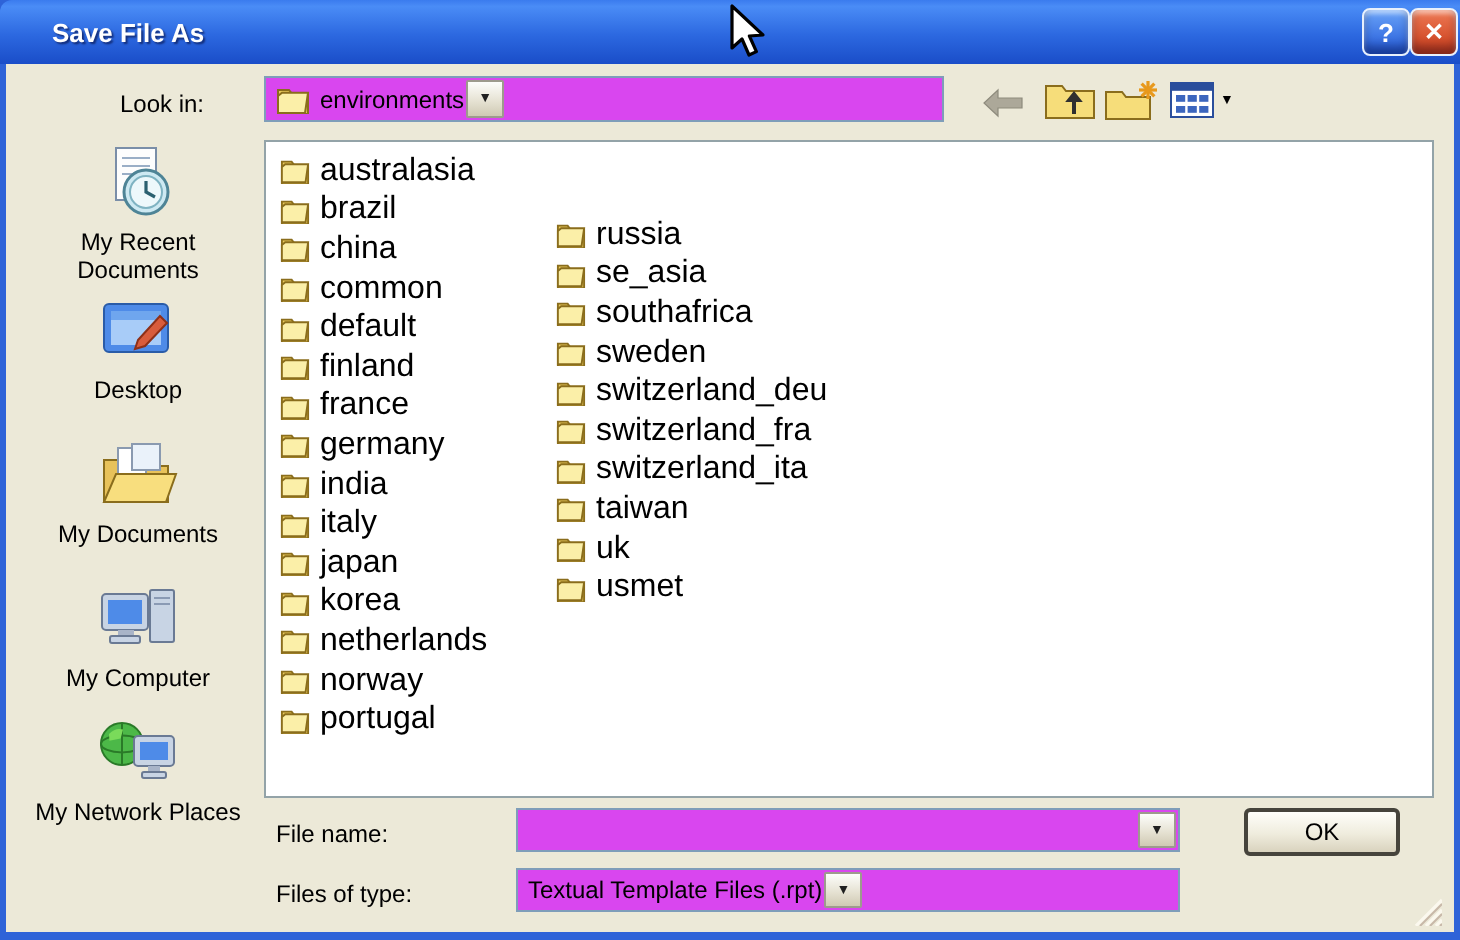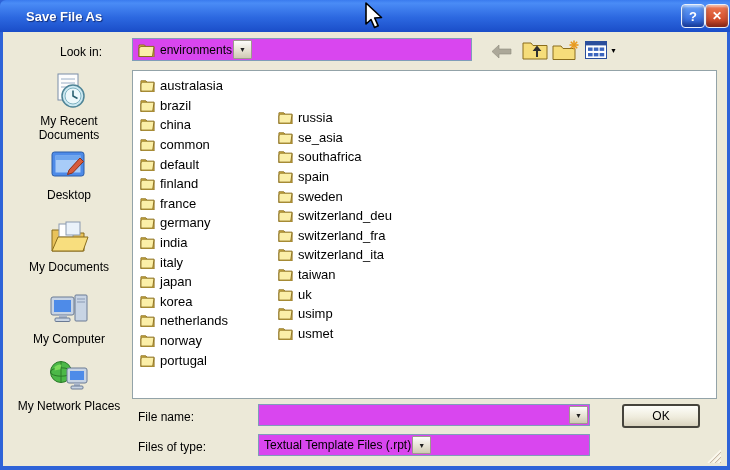--- a/index.html
+++ b/index.html
@@ -50,21 +50,21 @@
   }
   .tool-ico{position:absolute;display:flex;align-items:center;}
   
   .listbox{
     position:absolute;left:132px;top:70px;width:585px;height:329px;
     background:#fff;border:1px solid #93A3A8;box-sizing:border-box;
   }
   .list-col{position:absolute;top:76px;display:flex;flex-direction:column;}
   .file-item{display:flex;align-items:center;height:19.6px;cursor:default;}
   .file-item .f-ico{display:flex;margin-right:5px;}
-  .file-item .f-name{font-size:13px;white-space:nowrap;}
+  .file-item .f-name{font-size:16px;white-space:nowrap;}
   
   .side-item{
     position:absolute;left:10px;width:118px;text-align:center;font-size:12px;
     line-height:1.15;cursor:default;
   }
   .side-item .s-ico{display:block;margin:0 auto 3px auto;width:40px;height:40px;}
   
   .btn{
     position:absolute;font-size:12px;font-family:"Liberation Sans",sans-serif;
     background:linear-gradient(180deg,#FEFEFA 0%,#EFECDD 55%,#D9D3BE 100%);
@@ -388,29 +388,20 @@
       <div class="file-item">
         <span class="f-ico">
           <svg width="15" height="13" viewBox="0 0 16 13">
             <path d="M1 1.5 h5.2 l1.5 2 H15 v10 H1 z" fill="#E8C95A" stroke="#8A6D1C"></path>
             <path d="M1 4.4 l1.8-1.5 h12.2 L13.6 12.5 H1 z" fill="#FBEFA8" stroke="#8A6D1C"></path>
           </svg>
         </span>
         <span class="f-name">southafrica</span>
       </div>
 
-      <div class="file-item">
-        <span class="f-ico">
-          <svg width="15" height="13" viewBox="0 0 16 13">
-            <path d="M1 1.5 h5.2 l1.5 2 H15 v10 H1 z" fill="#E8C95A" stroke="#8A6D1C"></path>
-            <path d="M1 4.4 l1.8-1.5 h12.2 L13.6 12.5 H1 z" fill="#FBEFA8" stroke="#8A6D1C"></path>
-          </svg>
-        </span>
-        <span class="f-name">spain</span>
-      </div>
 
       <div class="file-item">
         <span class="f-ico">
           <svg width="15" height="13" viewBox="0 0 16 13">
             <path d="M1 1.5 h5.2 l1.5 2 H15 v10 H1 z" fill="#E8C95A" stroke="#8A6D1C"></path>
             <path d="M1 4.4 l1.8-1.5 h12.2 L13.6 12.5 H1 z" fill="#FBEFA8" stroke="#8A6D1C"></path>
           </svg>
         </span>
         <span class="f-name">sweden</span>
       </div>
@@ -458,29 +449,20 @@
       <div class="file-item">
         <span class="f-ico">
           <svg width="15" height="13" viewBox="0 0 16 13">
             <path d="M1 1.5 h5.2 l1.5 2 H15 v10 H1 z" fill="#E8C95A" stroke="#8A6D1C"></path>
             <path d="M1 4.4 l1.8-1.5 h12.2 L13.6 12.5 H1 z" fill="#FBEFA8" stroke="#8A6D1C"></path>
           </svg>
         </span>
         <span class="f-name">uk</span>
       </div>
 
-      <div class="file-item">
-        <span class="f-ico">
-          <svg width="15" height="13" viewBox="0 0 16 13">
-            <path d="M1 1.5 h5.2 l1.5 2 H15 v10 H1 z" fill="#E8C95A" stroke="#8A6D1C"></path>
-            <path d="M1 4.4 l1.8-1.5 h12.2 L13.6 12.5 H1 z" fill="#FBEFA8" stroke="#8A6D1C"></path>
-          </svg>
-        </span>
-        <span class="f-name">usimp</span>
-      </div>
 
       <div class="file-item">
         <span class="f-ico">
           <svg width="15" height="13" viewBox="0 0 16 13">
             <path d="M1 1.5 h5.2 l1.5 2 H15 v10 H1 z" fill="#E8C95A" stroke="#8A6D1C"></path>
             <path d="M1 4.4 l1.8-1.5 h12.2 L13.6 12.5 H1 z" fill="#FBEFA8" stroke="#8A6D1C"></path>
           </svg>
         </span>
         <span class="f-name">usmet</span>
       </div>

